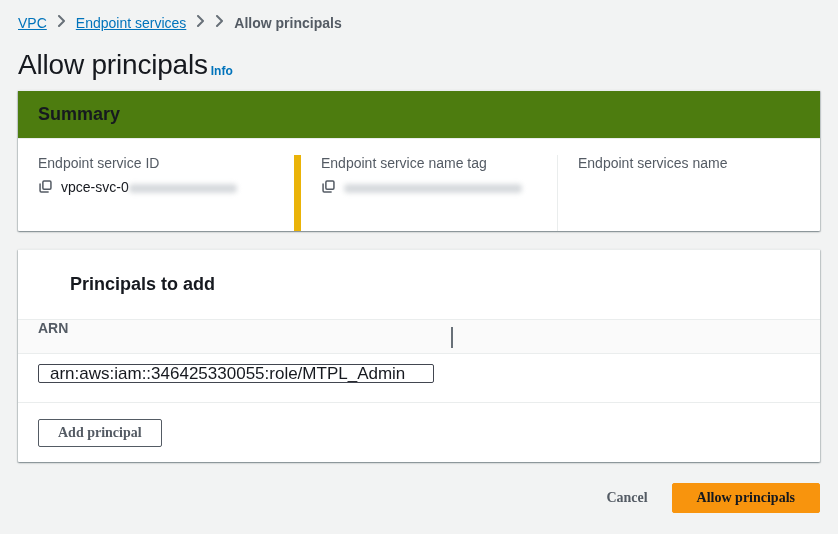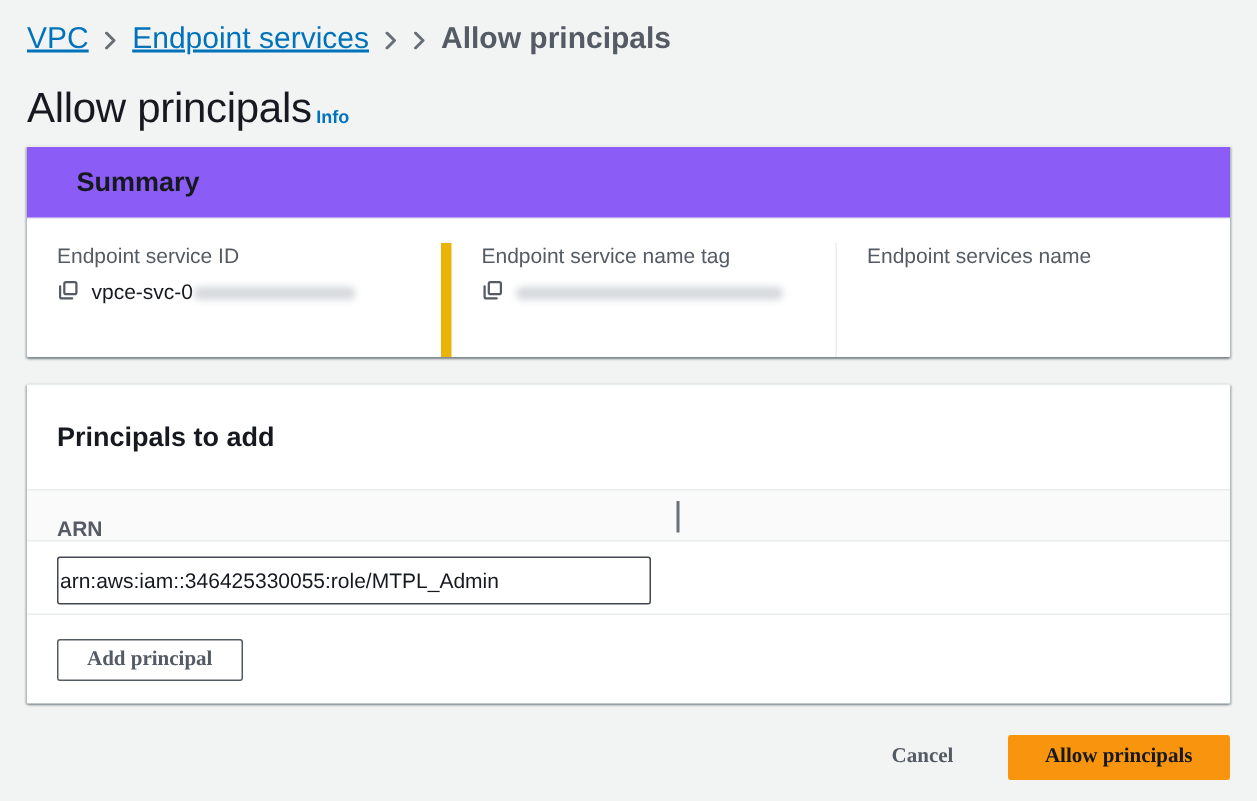--- a/index.html
+++ b/index.html
@@ -6,21 +6,21 @@
   html,body { width:838px; height:534px; }
   body {
     font-family:"Liberation Sans", sans-serif;
     background:#f2f3f3;
     color:#16191f;
     overflow:hidden;
   }
   .page { width:838px; height:534px; padding:0 18px; }
 
   
-  .breadcrumb { display:flex; align-items:center; gap:10px; padding-top:15px; font-size:20px; }
+  .breadcrumb { display:flex; align-items:flex-start; gap:10px; padding-top:15px; font-size:14px; }
   .breadcrumb a { color:#0073bb; text-decoration:underline; cursor:pointer; }
   .crumb-sep { display:inline-flex; align-items:center; color:#687078; }
   .crumb-current { color:#545b64; font-weight:bold; }
   .crumb-redacted { display:inline-flex; align-items:center; border-bottom:1px solid #0073bb; text-decoration:none !important; }
   .crumb-redacted span.txt { text-decoration:none; }
 
   
   .title-row { display:flex; align-items:flex-end; margin-top:18px; }
   h1 { font-size:28px; font-weight:400; color:#16191f; letter-spacing:-0.2px; }
   .info-link { font-size:12px; font-weight:bold; color:#0073bb; margin-left:3px; margin-bottom:3px; cursor:pointer; text-decoration:none;text-align:right; }
@@ -29,23 +29,23 @@
   .card {
     background:#fff;
     border-top:1px solid #eaeded;
     box-shadow:0 1px 2px 0 rgba(0,28,36,.3), 1px 1px 1px 0 rgba(0,28,36,.15), -1px 1px 1px 0 rgba(0,28,36,.15);
     border-radius:1px;
   }
   .card h2 { font-size:18px; font-weight:bold; color:#16191f; }
 
   .summary-card { margin-top:9px; }
   .summary-card .card-header {
-    background:#8b5cf6;
+    background:#4d7c0f;
     border-bottom:1px solid #eaeded;
-    padding:13px 33px;
+    padding:13px 20px;
   }
   .summary-body { display:flex; height:92px; padding-top:16px; }
   .summary-col { padding:0 20px; }
   .summary-col.c1 { width:276px; }
   .summary-col.c2 { width:263px; border-left:7px solid #eab308; }
   .summary-col.c3 { width:263px; border-left:1px solid #eaeded; }
   .field-label { font-size:14px; color:#545b64; margin-bottom:6px; }
   .field-value { font-size:14px; color:#16191f; line-height:20px; }
   .copy-icon { vertical-align:-2px; margin-right:8px; cursor:pointer; }
 
@@ -55,40 +55,40 @@
     background:#b6bcc2; filter:blur(2.5px); opacity:.55;
     vertical-align:middle;
   }
   .redact.w100 { width:100px; }
   .redact.w110 { width:108px; }
   .redact.w115 { width:115px; margin:0 2px 0 1px; }
   .redact.w180 { width:178px; }
 
   
   .principals-card { margin-top:18px; }
-  .principals-card .card-header { padding:24px 20px; }
+  .principals-card .card-header { padding:24px 20px;margin-left:32px; }
   .table-header-row {
     position:relative;
-    display:flex; align-items:flex-end;
+    display:flex; align-items:flex-start;
     height:35px; padding:0 20px;
     background:#fafafa;
     border-top:1px solid #eaeded;
     border-bottom:1px solid #eaeded;
     font-size:14px; font-weight:bold; color:#545b64;
   }
   .col-divider {
     position:absolute; left:433px; top:7px;
     width:2px; height:21px; background:#687078;
     cursor:col-resize;
   }
   .input-row { padding:10px 20px; height:48px; }
   .arn-input {
-    width:396px; height:32px;
+    width:396px; height:19px;
     border:1.5px solid #424650; border-radius:2px;
-    padding:0 1px; font-size:14px; color:#16191f;
+    padding:0 11px; font-size:17px; color:#16191f;
     font-family:"Liberation Sans", sans-serif;
     background:#fff;
   }
   .card-footer { border-top:1px solid #eaeded; padding:16px 20px 15px; }
   .btn {
     font-family:Liberation Serif, serif;
     font-size:14px; font-weight:bold;
     border-radius:2px; cursor:pointer;
   }
   .btn-normal {
@@ -102,21 +102,21 @@
   }
   .btn-primary {
     background:#F8940D; color:#16191f;
     border:1px solid #F8940D;
     padding:5px 24px; height:30px;
   }
 
   
   .actions-row {
     display:flex; justify-content:flex-end; align-items:center;
-    gap:32px; margin-top:21px;
+    gap:20px; margin-top:21px;
   }
 </style>
 </head>
 <body>
 
 <div class="page">
 
   <nav class="breadcrumb">
     <a>VPC</a>
     <span class="crumb-sep">

